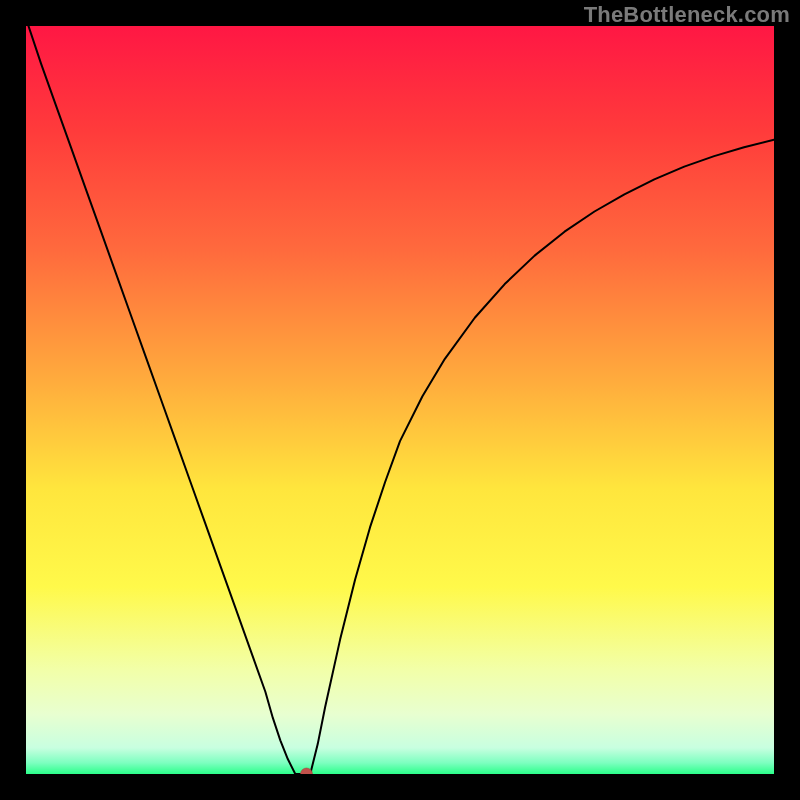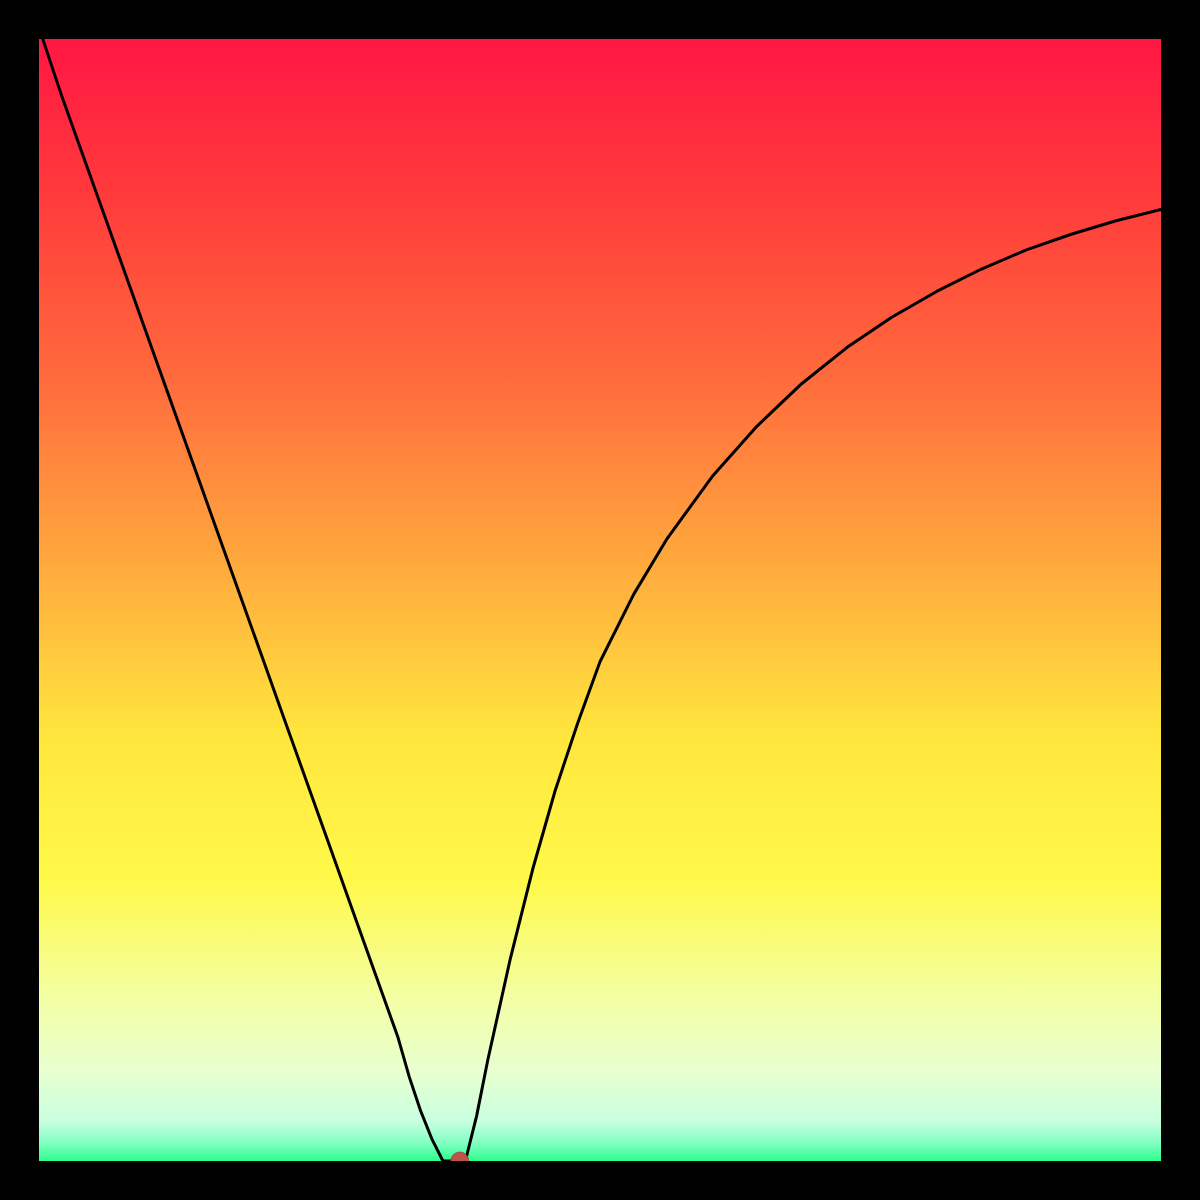--- a/index.html
+++ b/index.html
@@ -51,20 +51,21 @@
     fill: #c1514b;
     stroke: #9c403b;
     stroke-width: 0.5;
   }
 </style>
 </head>
 <body>
 
 <div class="stage">
 
+  <div class="watermark">TheBottleneck.com</div>
 
   <div class="plot-frame">
     <svg viewBox="0 0 748 748" preserveAspectRatio="none">
       <defs>
         <linearGradient id="bgGrad" x1="0" y1="0" x2="0" y2="1">
 
         <stop offset="0%" stop-color="#ff1744"></stop>
             <stop offset="14.000000000000002%" stop-color="#ff3b3b"></stop>
             <stop offset="30%" stop-color="#ff6a3d"></stop>
             <stop offset="48%" stop-color="#ffae3d"></stop>

